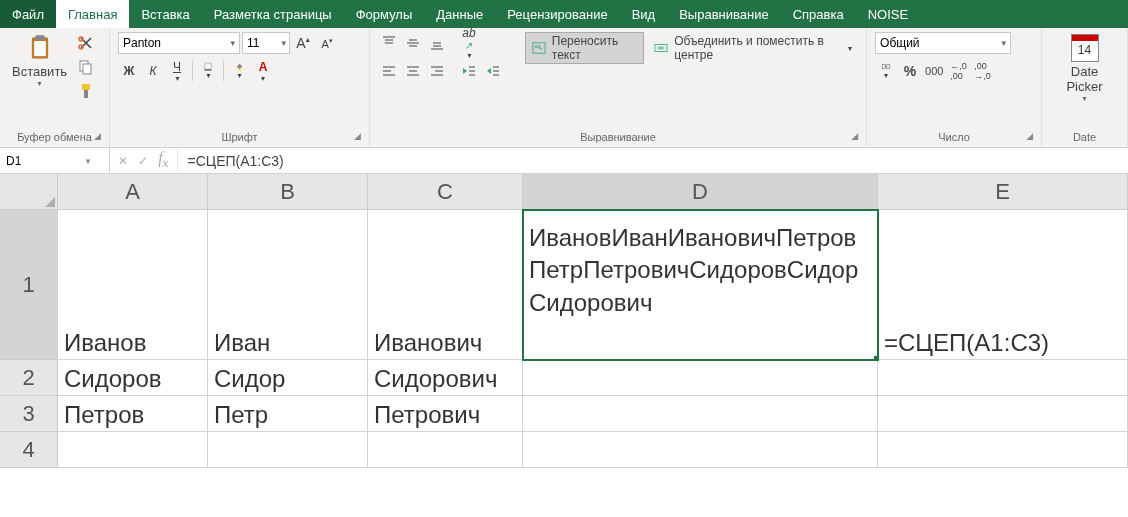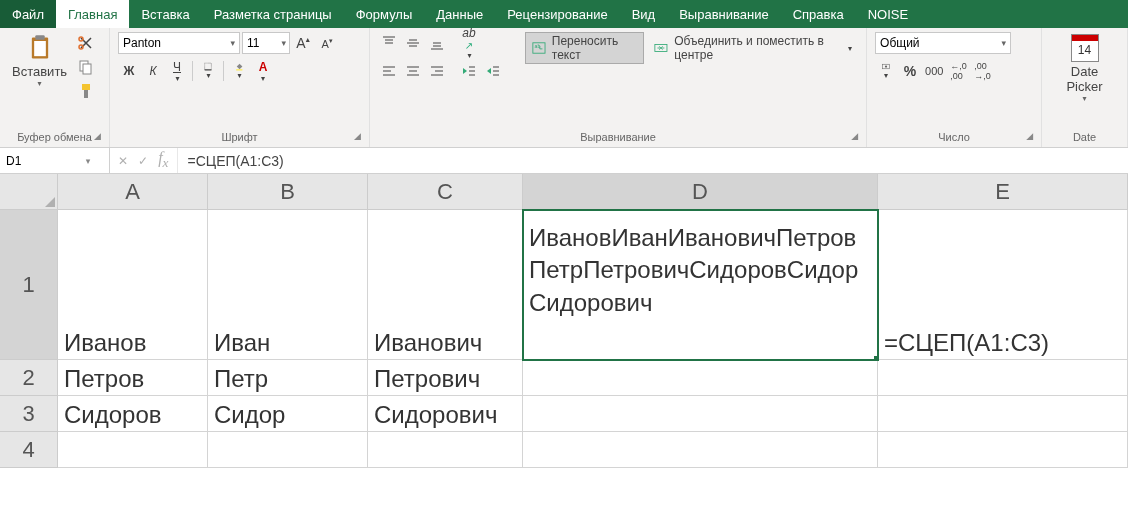--- a/index.html
+++ b/index.html
@@ -355,30 +355,30 @@
       </div>
     <div class="cells">
         <div class="g-row">
           <div class="cell" style="width: 150px; height: 150px;">Иванов</div>
           <div class="cell" style="width: 160px; height: 150px;">Иван</div>
           <div class="cell" style="width: 155px; height: 150px;">Иванович</div>
           <div class="cell sel wrap" style="width: 355px; height: 150px;">ИвановИванИвановичПетровПетрПетровичСидоровСидорСидорович</div>
           <div class="cell" style="width: 250px; height: 150px;">=СЦЕП(A1:C3)</div>
         </div>
         <div class="g-row">
+          <div class="cell" style="width: 150px; height: 36px;">Сидоров</div>
+          <div class="cell" style="width: 160px; height: 36px;">Сидор</div>
+          <div class="cell" style="width: 155px; height: 36px;">Сидорович</div>
+          <div class="cell" style="width: 355px; height: 36px;"></div>
+          <div class="cell" style="width: 250px; height: 36px;"></div>
+        </div>
+        <div class="g-row">
           <div class="cell" style="width: 150px; height: 36px;">Петров</div>
           <div class="cell" style="width: 160px; height: 36px;">Петр</div>
           <div class="cell" style="width: 155px; height: 36px;">Петрович</div>
-          <div class="cell" style="width: 355px; height: 36px;"></div>
-          <div class="cell" style="width: 250px; height: 36px;"></div>
-        </div>
-        <div class="g-row">
-          <div class="cell" style="width: 150px; height: 36px;">Сидоров</div>
-          <div class="cell" style="width: 160px; height: 36px;">Сидор</div>
-          <div class="cell" style="width: 155px; height: 36px;">Сидорович</div>
           <div class="cell" style="width: 355px; height: 36px;"></div>
           <div class="cell" style="width: 250px; height: 36px;"></div>
         </div>
         <div class="g-row">
           <div class="cell" style="width: 150px; height: 36px;"></div>
           <div class="cell" style="width: 160px; height: 36px;"></div>
           <div class="cell" style="width: 155px; height: 36px;"></div>
           <div class="cell" style="width: 355px; height: 36px;"></div>
           <div class="cell" style="width: 250px; height: 36px;"></div>
         </div>

